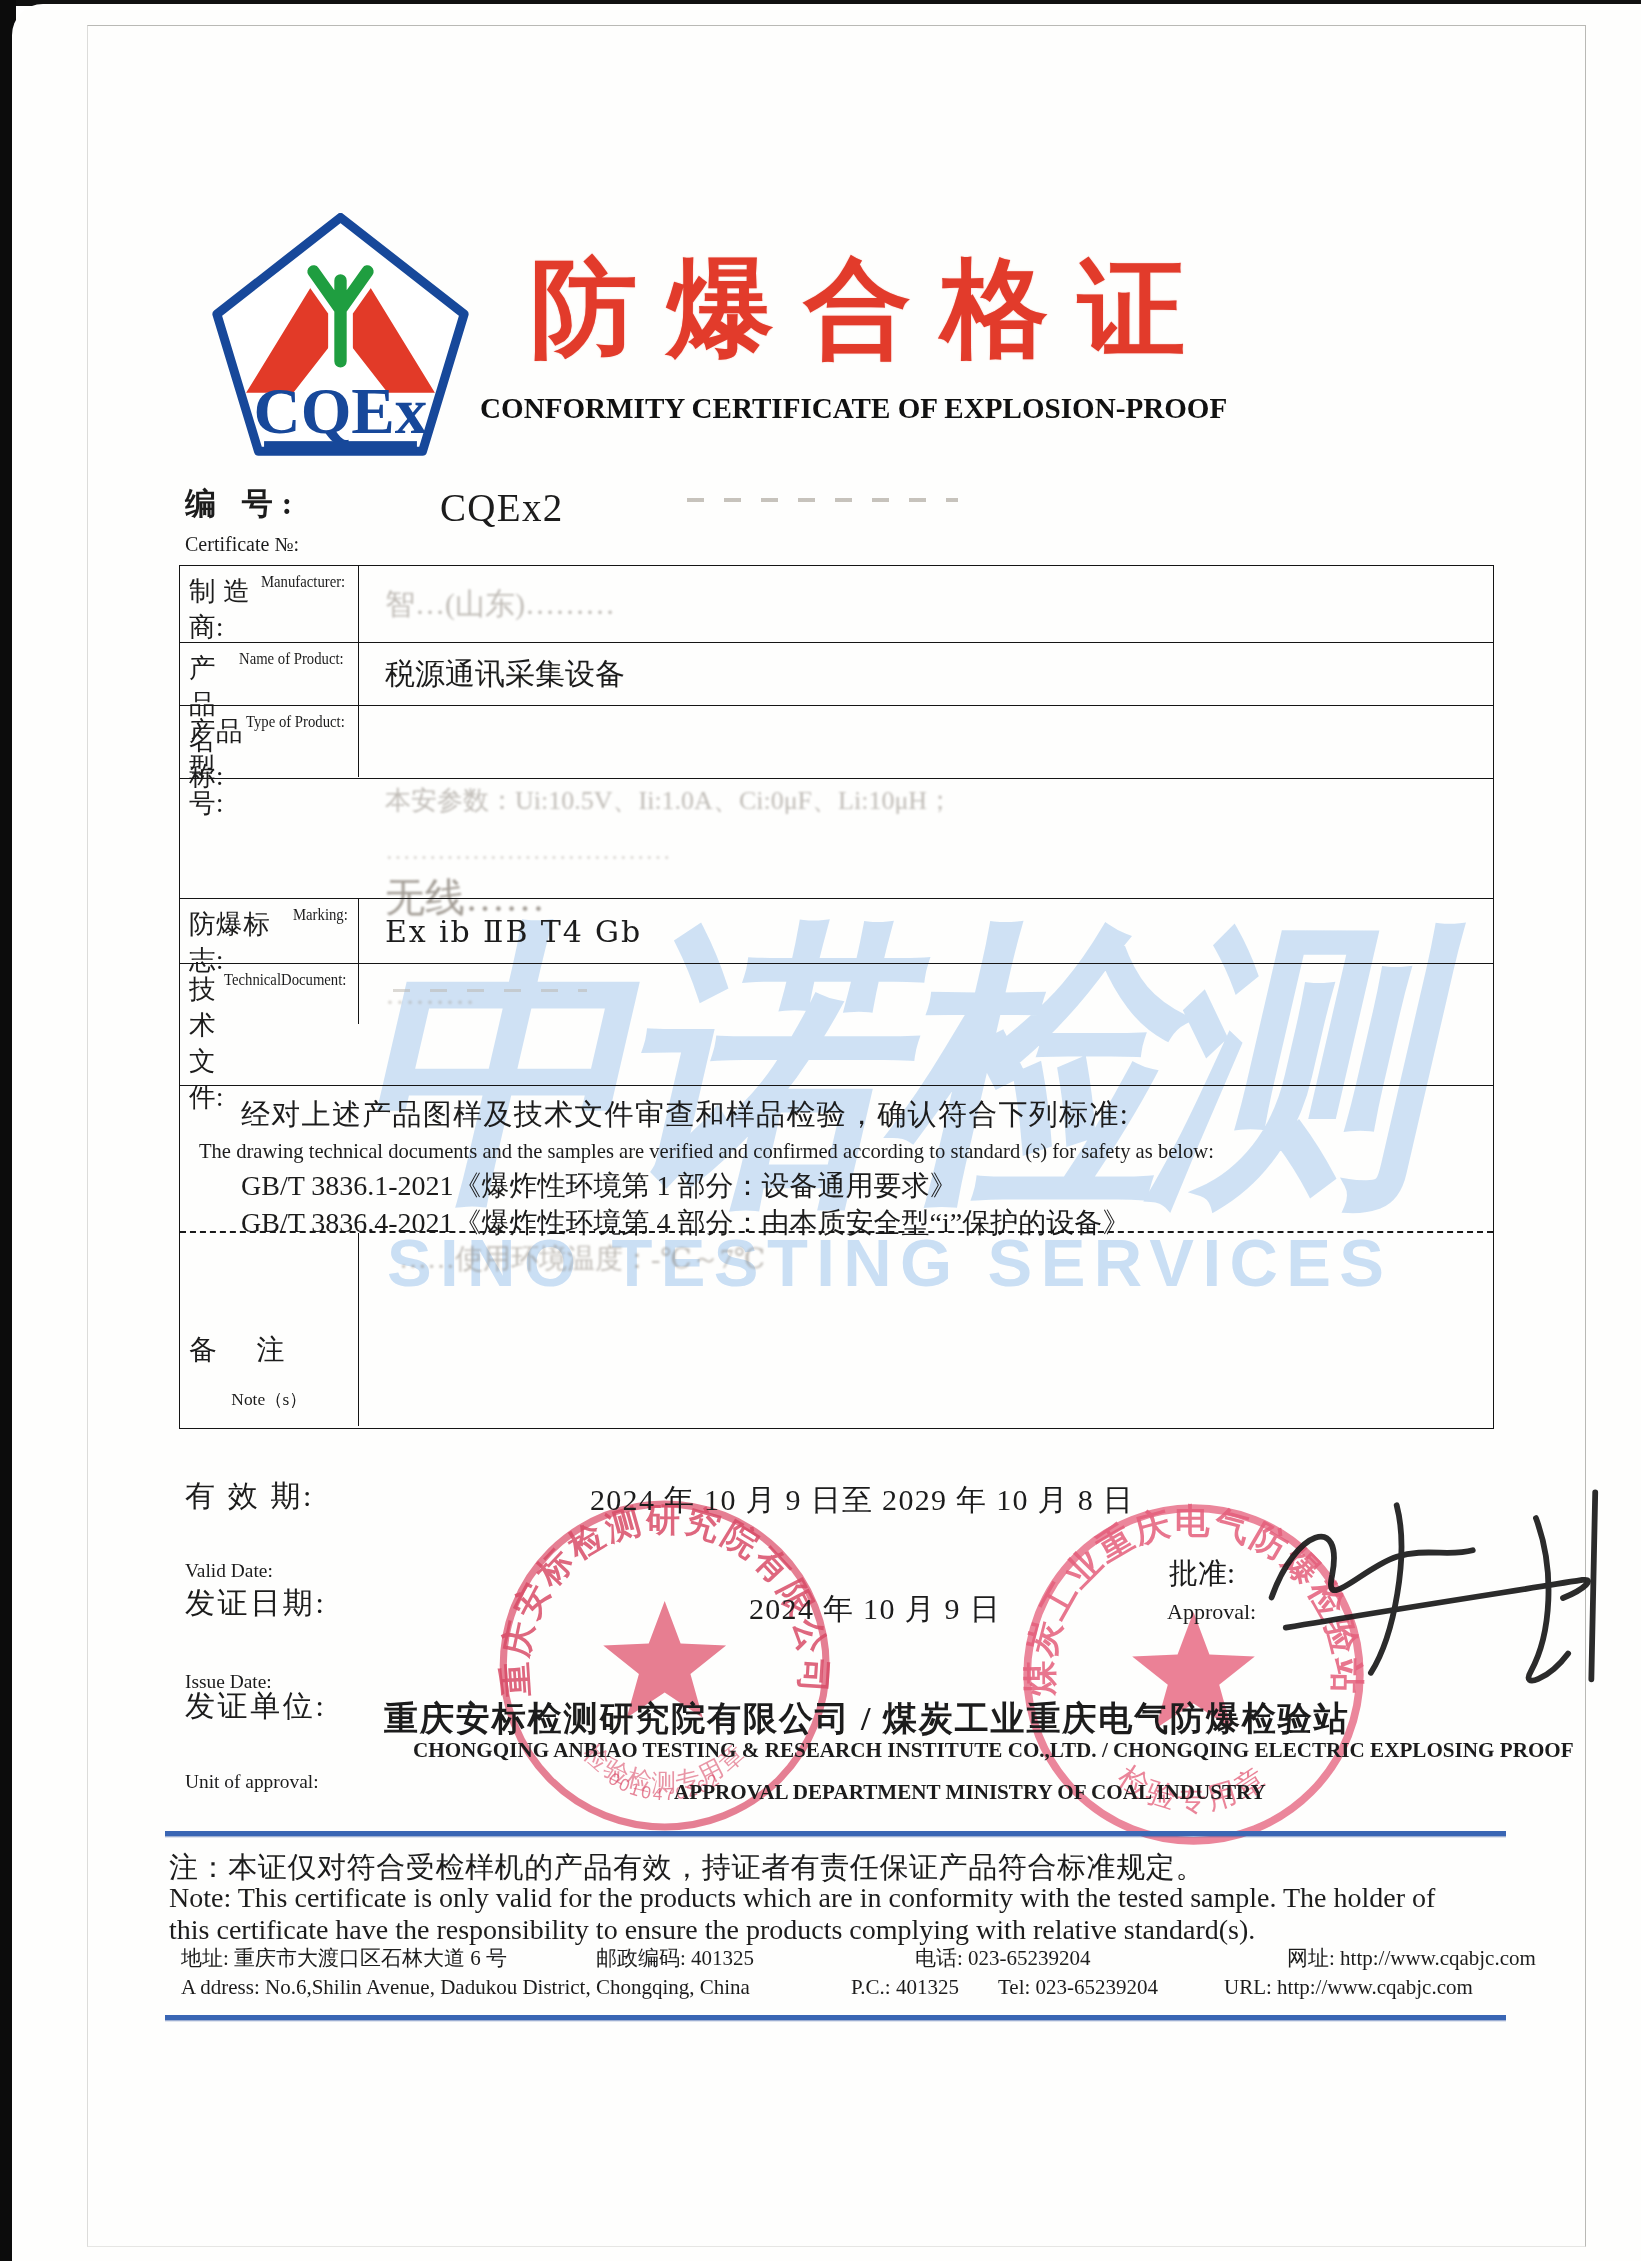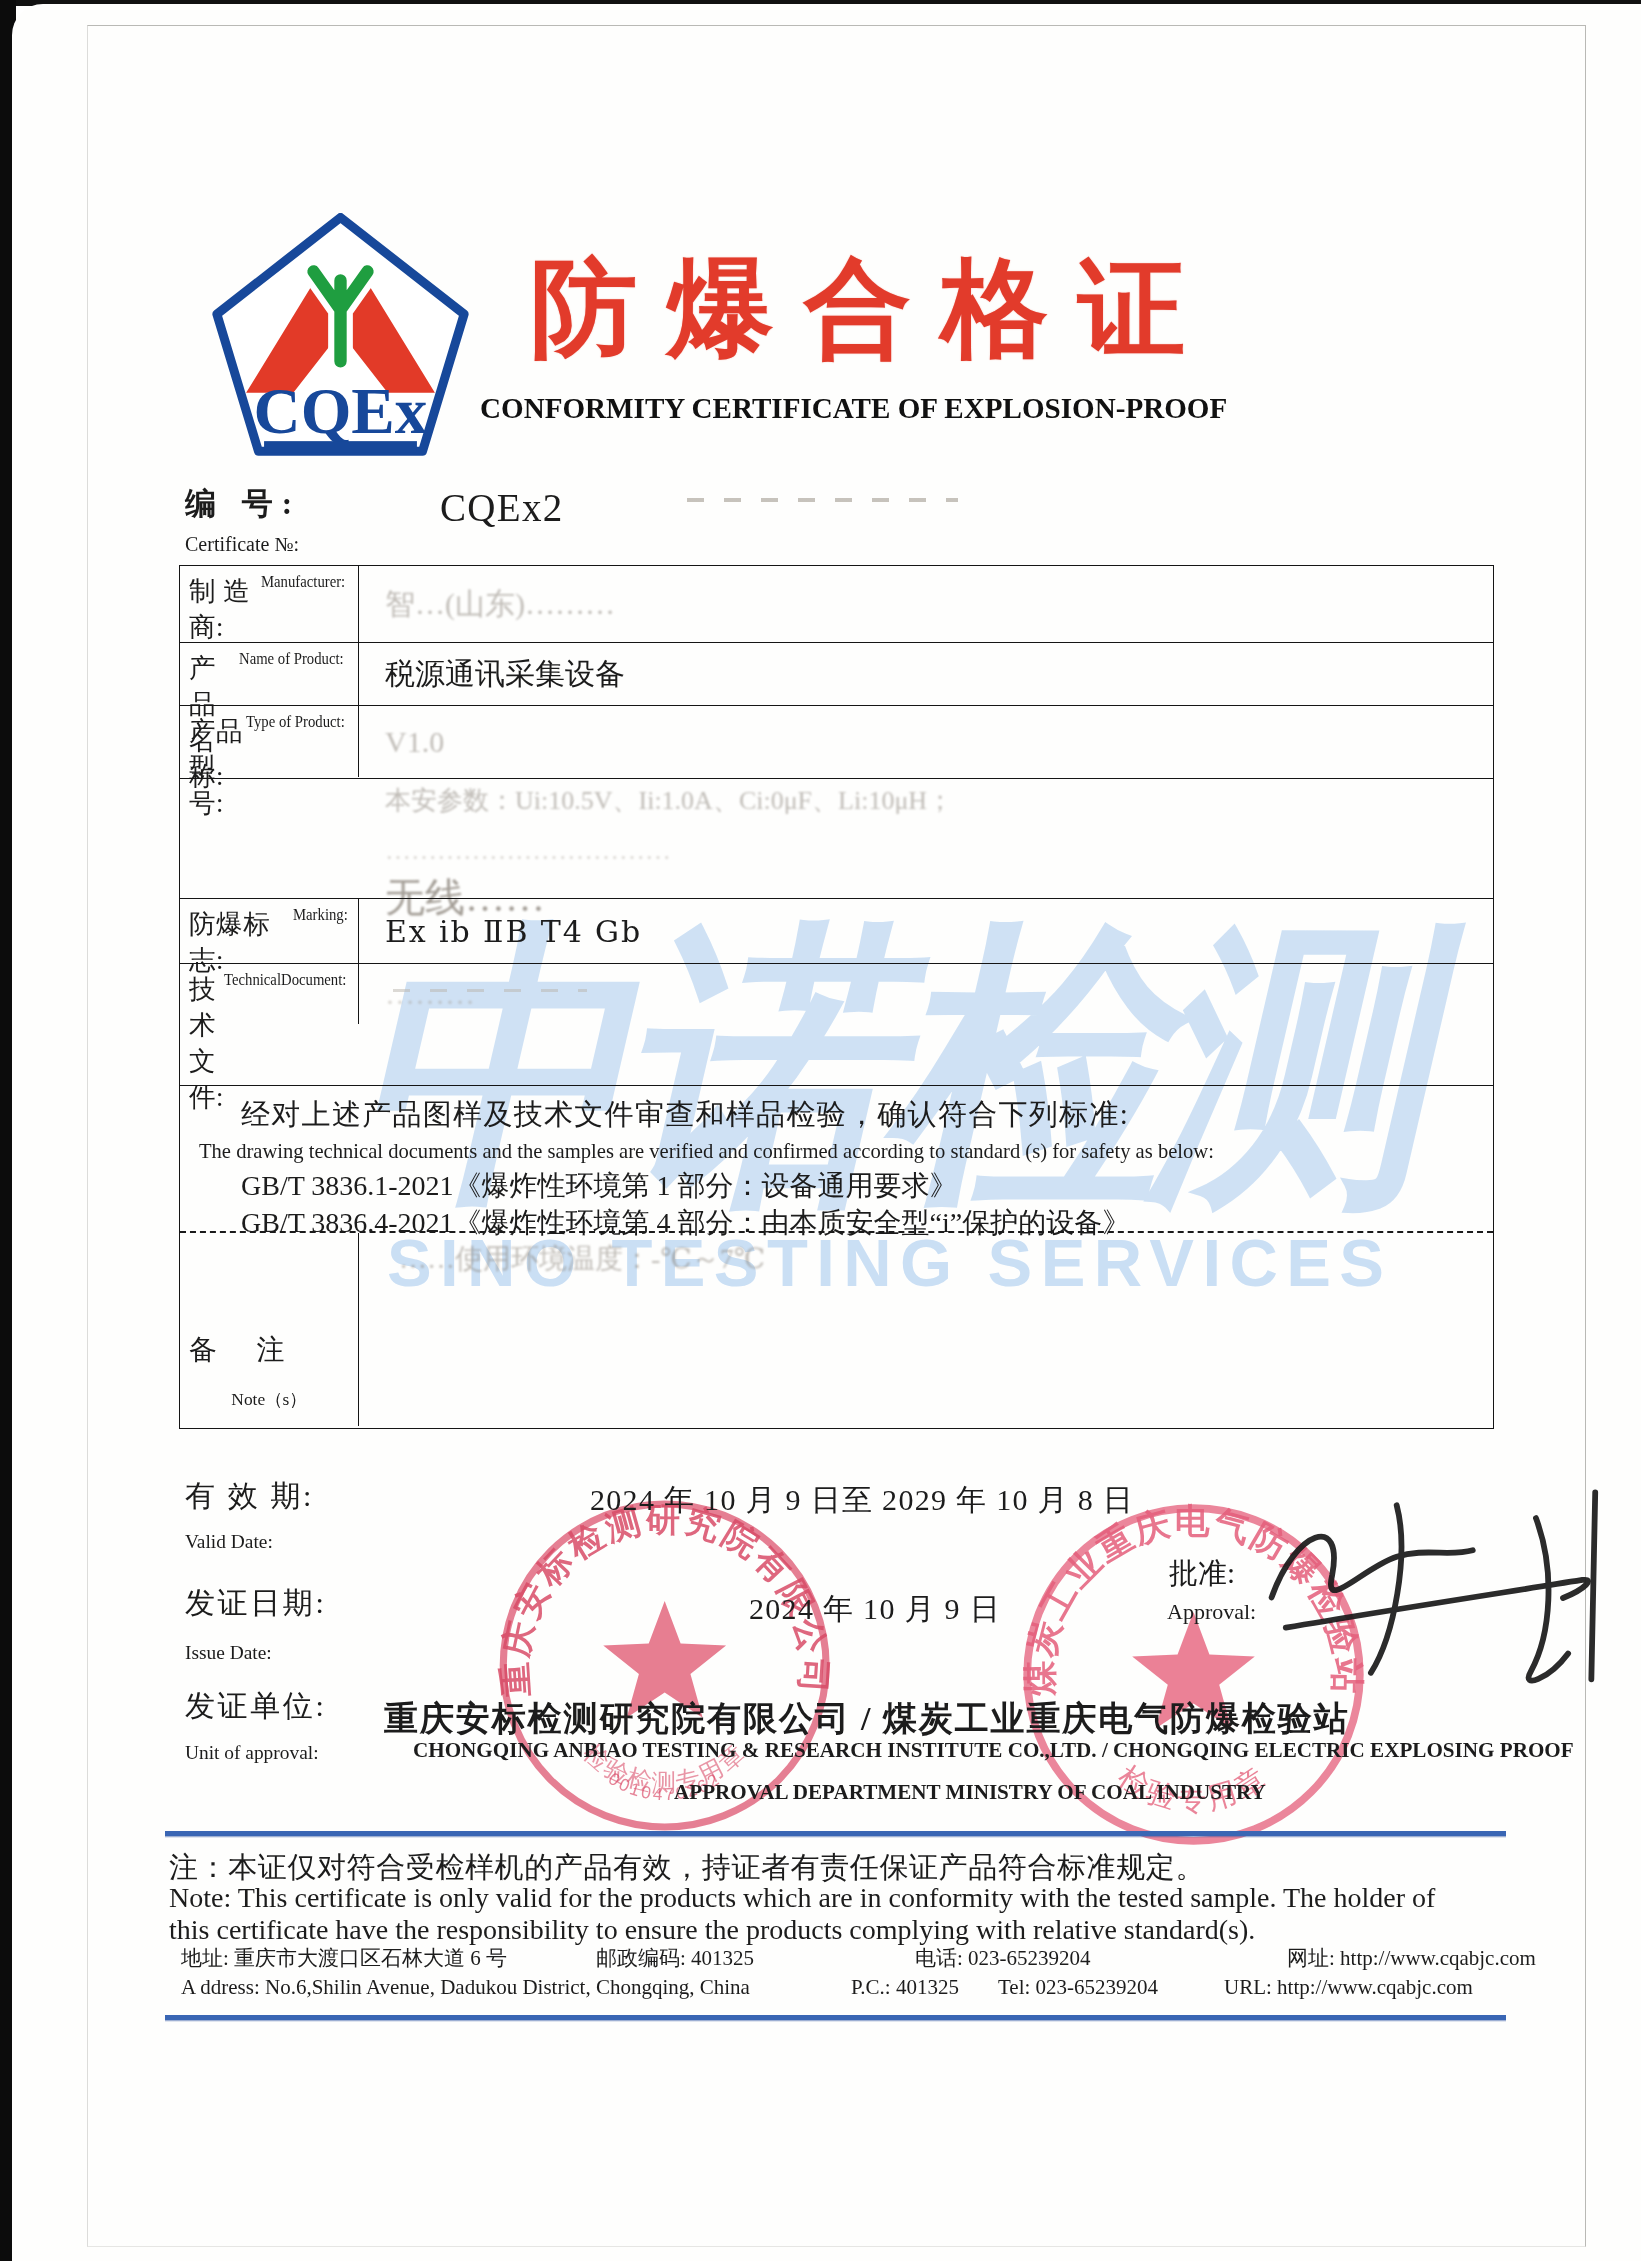--- a/index.html
+++ b/index.html
@@ -41,21 +41,21 @@
   .std-en{left:19.4px;top:53px;font-size:21px;position:absolute;transform:scaleX(.98);transform-origin:left;white-space:nowrap;}
   .std-1{left:61px;top:81px;font-size:28px;position:absolute;}
   .std-2{left:61px;top:118px;font-size:28px;position:absolute;}
   .noterow{border-top:2.6px dashed #1a1a1a !important;}
   .note-lbl{justify-content:flex-start;gap:39px;align-items:center;padding-top:45px;}
   .note-lbl .cn{font-size:28px;}
   .note-lbl .en{position:absolute;bottom:15.5px;left:50%;transform:translateX(-50%);font-size:17.4px;}
   .note-val{position:absolute;left:219px;top:6.5px;font-size:28px;}
   
   .fld-cn{font-size:30px;font-weight:500;letter-spacing:2.6px;}
-  .fld-en{font-size:19.4px;}
+  .fld-en{font-size:19.4px;margin-top:29px;}
   .date-val{font-size:30px;letter-spacing:1.3px;white-space:nowrap;}
   .unit-cn{font-size:34px;font-weight:600;letter-spacing:1.9px;white-space:nowrap;}
   .unit-en{font-size:22px;font-weight:bold;transform:scaleX(.96);transform-origin:left;white-space:nowrap;}
   
   .wm-cn{left:352px;top:884px;font-size:277px;font-weight:bold;font-style:italic;color:#a9cbee;
          opacity:.55;letter-spacing:-11.6px;z-index:0;white-space:nowrap;transform:scaleY(1.08);}
   .wm-en{left:387px;top:1224px;font-size:67px;font-weight:bold;color:#b9d5f2;opacity:.75;
          letter-spacing:8.4px;z-index:0;white-space:nowrap;}
   .content{z-index:2;}
   .stamp{z-index:1;opacity:.88;}
@@ -112,21 +112,20 @@
       <span class="en">Name of Product:</span>
       </div>
     <div class="val">税源通讯采集设备</div>
   </div>
 
   <div class="trow" style="top:139px;height:72px;">
     <div class="lbl">
         <span class="cn">产品型号:</span>
       <span class="en">Type of Product:</span>
       </div>
-    <div class="val faded">V1.0</div>
   </div>
 
   <div class="trow" style="top:212px;height:121px;">
     <div style="position:absolute;left:205px;right:6.5px;top:3.9px;font-size:26px;">
       <div class="faded">本安参数：Ui:10.5V、Ii:1.0A、Ci:0μF、Li:10μH；</div>
       <div class="vfaint" style="margin-top:18px;">……………………………</div>
       <div class="faded semi" style="margin-top:3.9px;font-size:40px;">无线……</div>
     </div>
   </div>
 

